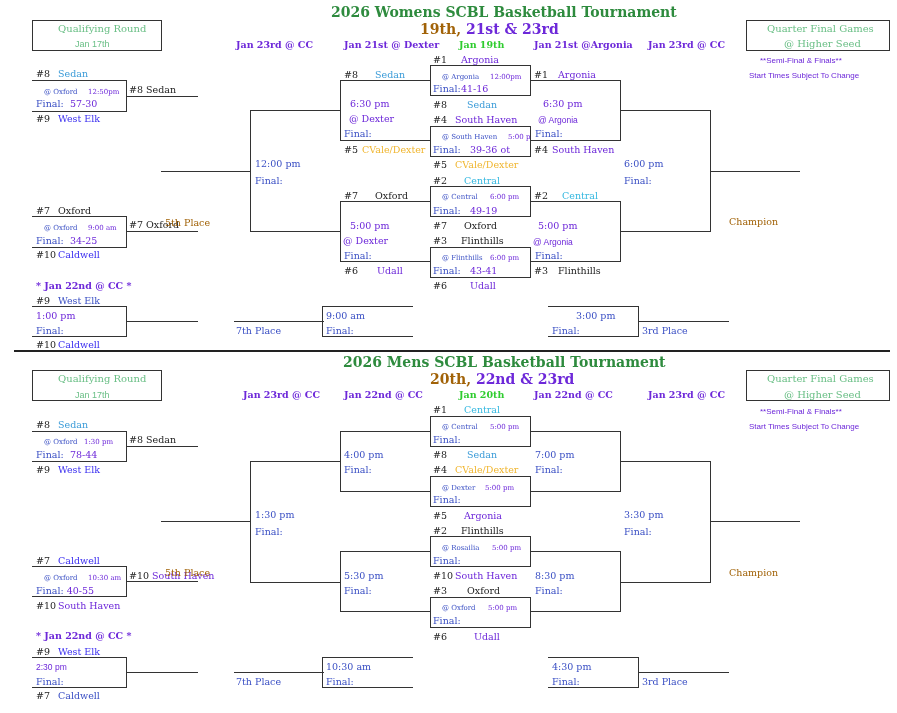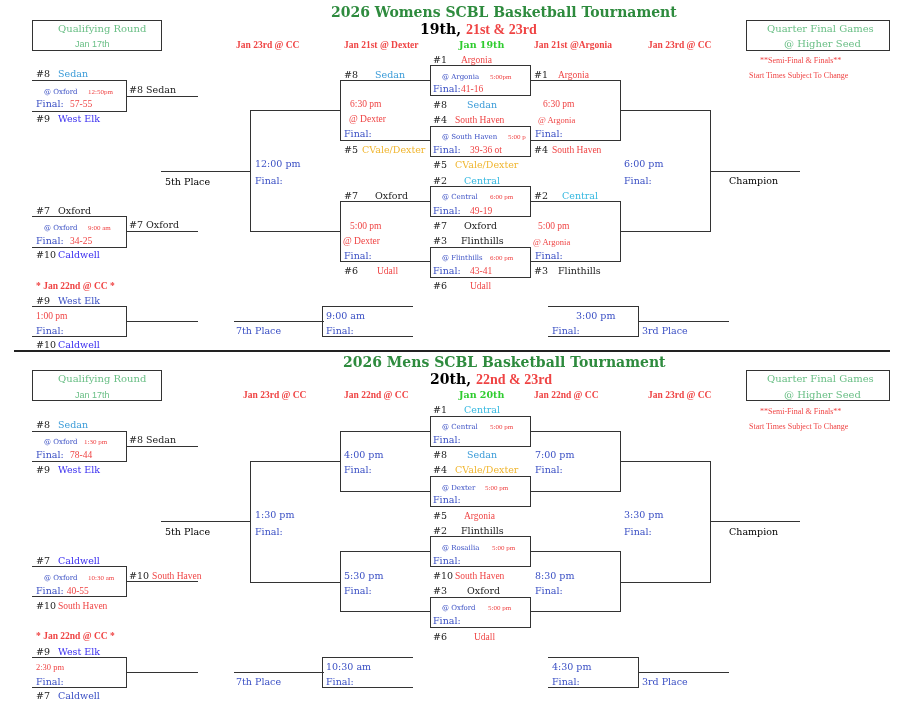--- a/index.html
+++ b/index.html
@@ -6,23 +6,23 @@
   body { width:897px; height:713px; position:relative; overflow:hidden;
          font-family:"DejaVu Serif", "Liberation Serif", serif; font-size:10px; color:#222; }
   .t { position:absolute; white-space:nowrap; line-height:12px; font-family:"DejaVu Serif", serif; font-size:9.5px; }
   .s { font-size:7px; }
   .sans { font-family:"Liberation Sans", sans-serif; }
   .b { font-weight:bold; }
   .hline { position:absolute; height:0; border-top:1.5px solid #333; }
   .vline { position:absolute; width:0; border-left:1.5px solid #333; }
   .box { position:absolute; border:1.5px solid #333; box-sizing:border-box; }
   .title { position:absolute; font-family:"DejaVu Serif", serif; font-weight:bold; font-size:14px; color:#2e8b3e; white-space:nowrap; }
-  .green { color:#000000; }
+  .green { color:#a16207;margin-top:41px; }
   .lgreen { color:#6abf86; }
-  .red { color:#ef4444;font-family:Liberation Serif, serif; }
+  .red { color:#6d28d9; }
   .blue { color:#3a4fc4; }
   .sky { color:#3a9bd8;text-align:center; }
   .cyan { color:#35b8e0; }
   .gold { color:#f0b630; }
   .dark { color:#222; }
   .purple { color:#3a2ef0; }
   .brightgreen { color:#2ecc2e; }
   .divider { position:absolute; left:14px; width:876px; height:0; border-top:2.5px solid #222; top:350px; }
 </style>
 </head>
@@ -47,21 +47,21 @@
   <div class="t brightgreen b" style="left:459px;top:39px;font-size:9.5px;">Jan 19th</div>
   <div class="t red b" style="left:534px;top:39px;font-size:9.5px;">Jan 21st @Argonia</div>
   <div class="t red b" style="left:648px;top:39px;font-size:9.5px;">Jan 23rd @ CC</div>
 
   <div class="t dark" style="left:36px;top:68px;">#8</div>
   <div class="t sky" style="left:58px;top:68px;">Sedan</div>
   <div class="box" style="left:32px;top:80px;width:95px;height:32px;border-left:none;"></div>
   <div class="t blue s" style="left:44px;top:86px;">@  Oxford</div>
   <div class="t red s" style="left:88px;top:86px;">12:50pm</div>
   <div class="t blue" style="left:36px;top:98px;">Final:</div>
-  <div class="t red" style="left:70px;top:98px;">57-55</div>
+  <div class="t red" style="left:70px;top:98px;">57-30</div>
   <div class="t dark" style="left:36px;top:113px;">#9</div>
   <div class="t purple" style="left:58px;top:113px;">West Elk</div>
   <div class="hline" style="left:127px;top:96px;width:71px;"></div>
   <div class="t dark" style="left:129px;top:84px;"><span>#8 Sedan</span></div>
 
   <div class="t dark" style="left:36px;top:205px;">#7</div>
   <div class="t dark" style="left:58px;top:205px;">Oxford</div>
   <div class="box" style="left:32px;top:216px;width:95px;height:32px;border-left:none;"></div>
   <div class="t blue s" style="left:44px;top:222px;">@  Oxford</div>
   <div class="t red s" style="left:88px;top:222px;">9:00 am</div>
@@ -105,21 +105,21 @@
   <div class="t red" style="left:350px;top:220px;">5:00 pm</div>
   <div class="t red" style="left:343px;top:235px;">@ Dexter</div>
   <div class="t blue" style="left:344px;top:250px;">Final:</div>
   <div class="t dark" style="left:344px;top:265px;">#6</div>
   <div class="t red" style="left:377px;top:265px;">Udall</div>
 
   <div class="t dark" style="left:433px;top:54px;">#1</div>
   <div class="t red" style="left:461px;top:54px;">Argonia</div>
   <div class="box" style="left:430px;top:65px;width:101px;height:31px;"></div>
   <div class="t blue s" style="left:442px;top:71px;">@  Argonia</div>
-  <div class="t red s" style="left:490px;top:71px;">5:00pm</div>
+  <div class="t red s" style="left:490px;top:71px;">12:00pm</div>
   <div class="t blue" style="left:433px;top:83px;">Final:</div>
   <div class="t red" style="left:461px;top:83px;">41-16</div>
   <div class="t dark" style="left:433px;top:99px;">#8</div>
   <div class="t sky" style="left:467px;top:99px;">Sedan</div>
 
   <div class="t dark" style="left:433px;top:114px;">#4</div>
   <div class="t red" style="left:455px;top:114px;">South Haven</div>
   <div class="box" style="left:430px;top:126px;width:101px;height:31px;"></div>
   <div class="t blue s" style="left:442px;top:131px;">@  South Haven</div>
   <div class="t red s" style="left:508px;top:131px;">5:00 p</div>

